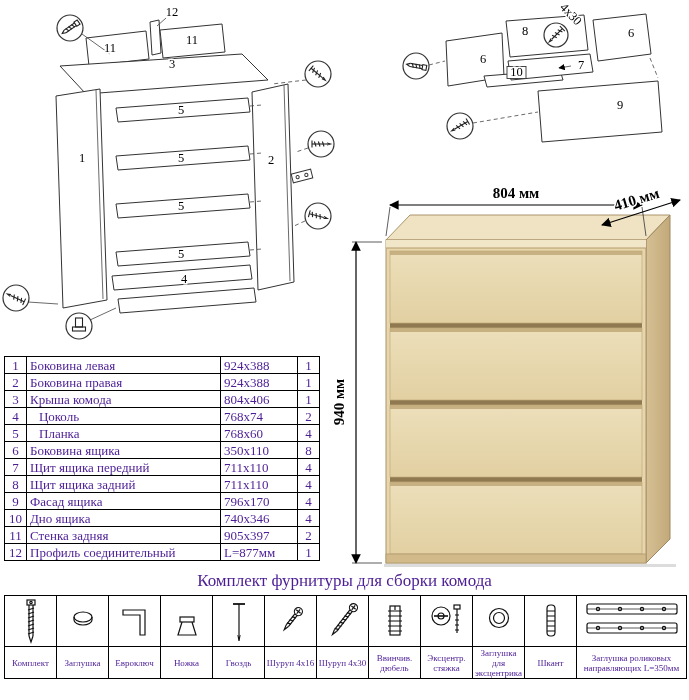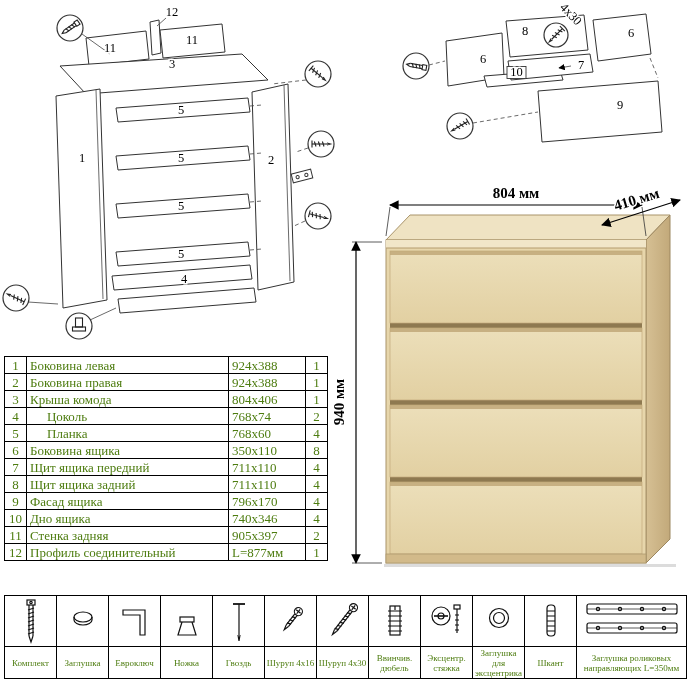--- a/index.html
+++ b/index.html
@@ -1,16 +1,16 @@
 <!DOCTYPE html>
 <html><head>
 <meta charset="utf-8">
 <style>
   html,body{margin:0;padding:0;background:#fff;}
-  .page{position:relative;width:689px;height:700px;background:#fff;color:#4d7c0f;
+  .page{position:relative;width:689px;height:700px;background:#fff;color:#4c1d95;
         font-family:"Liberation Serif",serif;overflow:hidden;}
   .page > svg{position:absolute;}
   .carcass-svg{left:0;top:2px;}
   .drawer-svg{left:388px;top:2px;}
   .dresser-svg{left:326px;top:178px;}
   svg text{font-family:"Liberation Serif",serif;}
   .dlabel{font-size:12.5px;fill:#000;text-anchor:middle;paint-order:stroke;stroke:#fff;stroke-width:3px;}
   .dim-t{font-size:15px;font-weight:bold;fill:#000;text-anchor:middle;paint-order:stroke;stroke:#fff;stroke-width:3px;}
   .panel{fill:#fff;stroke:#333;stroke-width:1;}
   .thin{stroke:#444;stroke-width:0.8;fill:none;}
@@ -20,21 +20,21 @@
   .extline{stroke:#333;stroke-width:0.8;fill:none;}
   .drw{fill:url(#gdr);stroke:#c2aa7b;stroke-width:0.7;}
   .groove{fill:#c1a878;opacity:0.85;}
   .gap{fill:#8e7950;}
 
   .parts-table{position:absolute;left:4px;top:356px;border-collapse:collapse;}
   .parts-table td{border:1px solid #000;font-size:13px;line-height:15px;height:16px;
                   padding:0 3px;white-space:nowrap;}
   .c-num{width:15px;text-align:center;padding:0 2px;}
   .c-name{width:178px;}
-  .c-name.indent{padding-left:20px;}
+  .c-name.indent{padding-left:12px;}
   .c-size{width:70px;}
   .c-qty{width:15px;text-align:center;}
 
   .hw-title{position:absolute;left:0;top:571px;width:689px;text-align:center;font-size:17px;}
 
   .hw-table{position:absolute;left:4px;top:595px;border-collapse:collapse;table-layout:fixed;}
   .hw-table col.hwc{width:52px;}
   .hw-table col.hwcw{width:110px;}
   .hw-table td{border:1px solid #000;text-align:center;vertical-align:middle;padding:0;overflow:hidden;}
   .hw-icon-cell{height:50px;}
@@ -296,20 +296,21 @@
       </tr>
       <tr>
         <td class="c-num">12</td>
         <td class="c-name">Профиль соединительный</td>
         <td class="c-size">L=877мм</td>
         <td class="c-qty">1</td>
       </tr>
     </tbody>
   </table>
 
+  <div class="hw-title">Комплект фурнитуры для сборки комода</div>
 
   <table class="hw-table">
     <colgroup>
         <col class="hwc" span="11">
         <col class="hwcw">
       </colgroup>
     <tbody>
       <tr>
         <td class="hw-icon-cell">
           <svg class="hwicon" width="46" height="48" viewBox="0 0 46 48" fill="none" stroke="#111" stroke-width="1.2">

